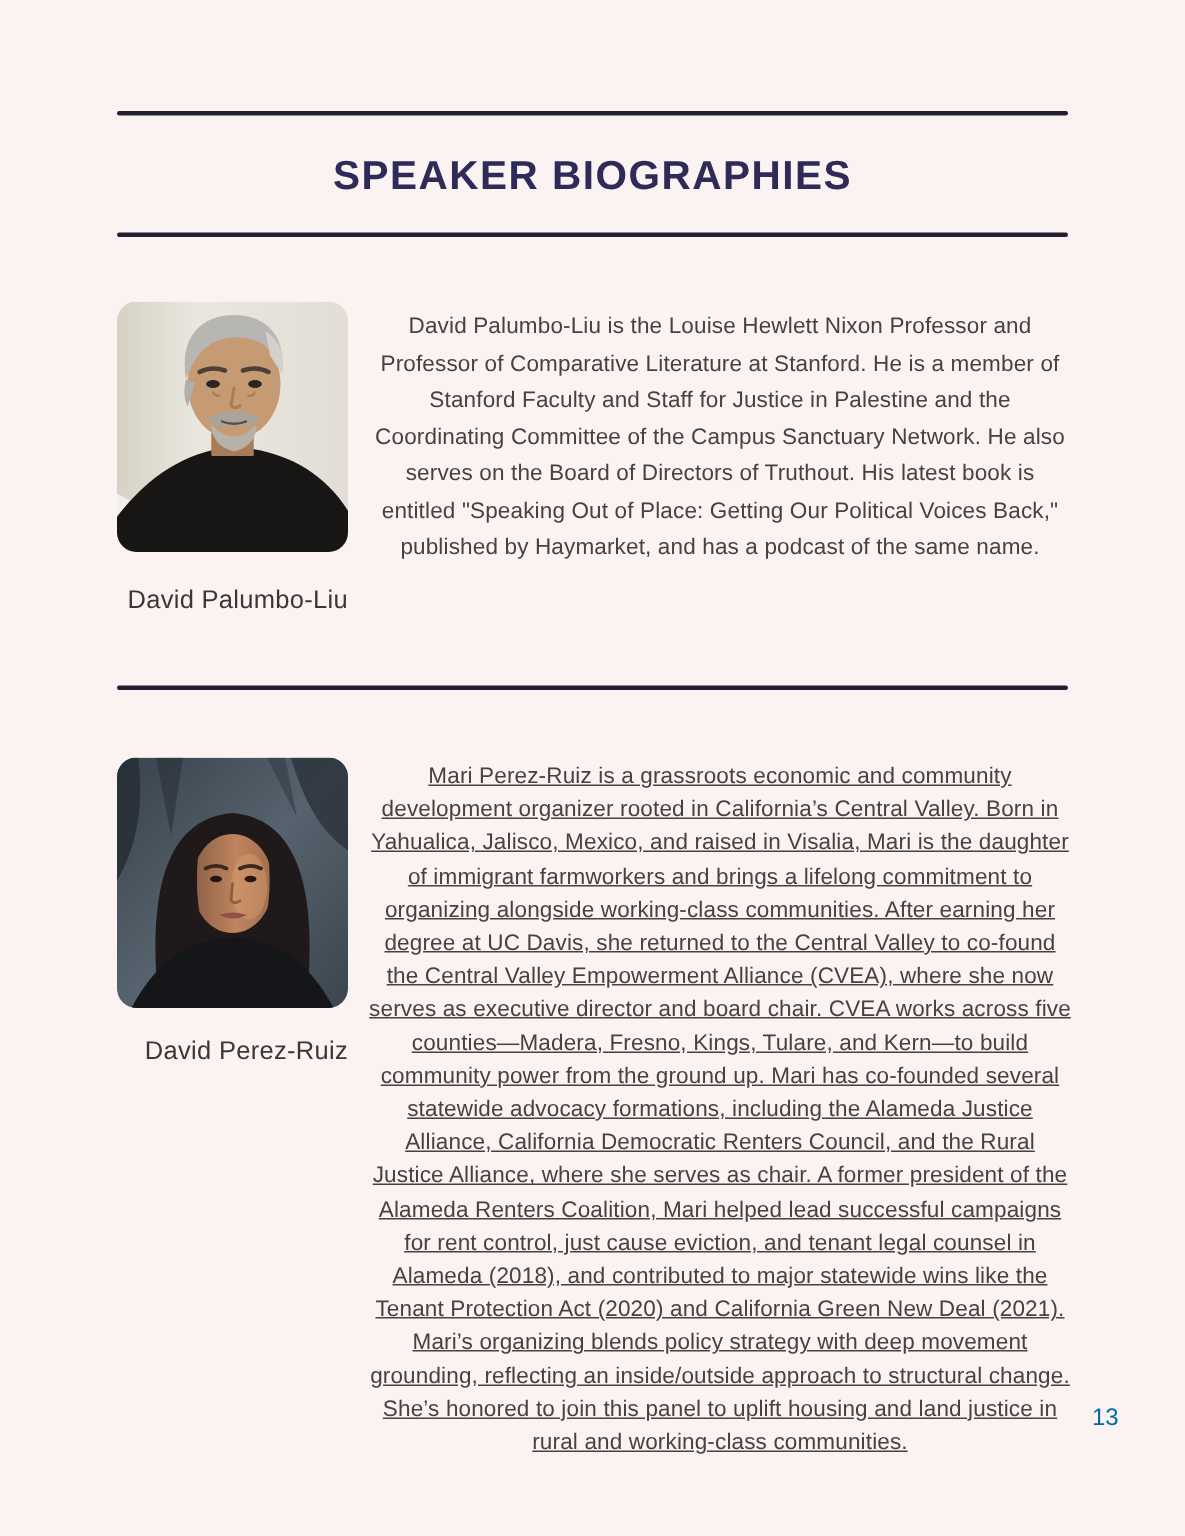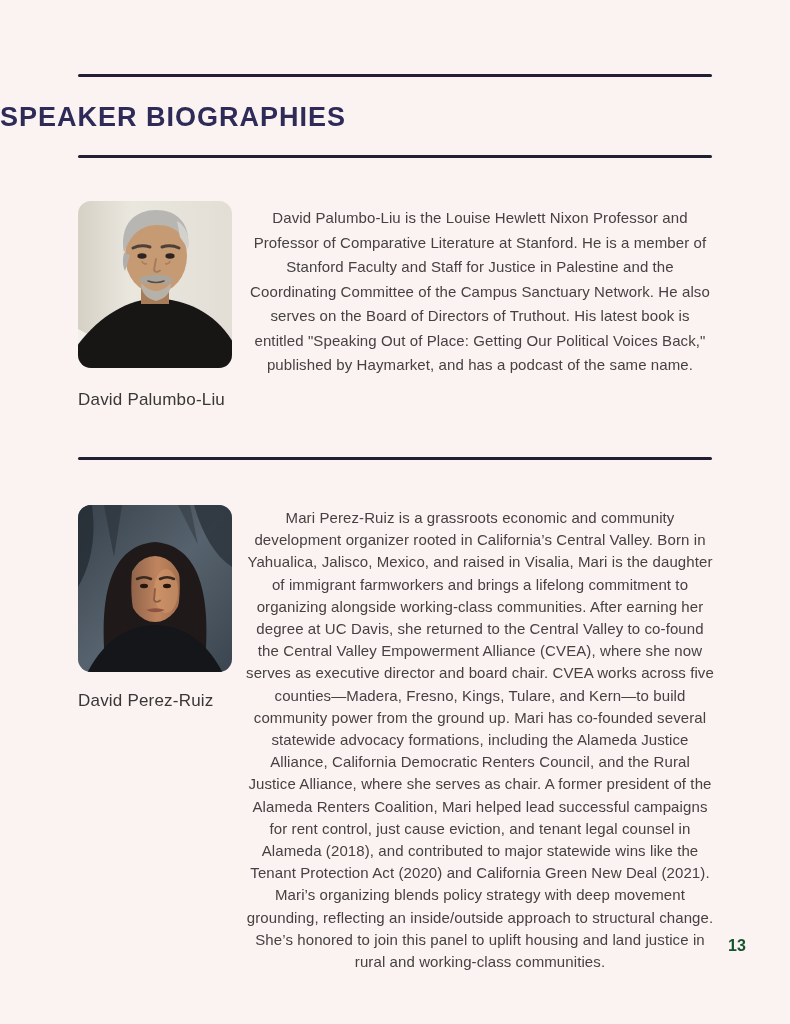--- a/index.html
+++ b/index.html
@@ -20,63 +20,63 @@
     left: 78px; width: 634px; height: 3px;
     background: #211f31;
     border-radius: 2px;
   }
   .rule-top { top: 74px; }
   .rule-under-title { top: 155px; }
   .rule-divider { top: 457px; }
   .page-title {
     position: absolute;
     top: 102px; left: 0; width: 790px;
-    text-align: left;
+    text-align: center;
     font-size: 27px;
     font-weight: bold;
     letter-spacing: 1px;
     color: #2e2b58;
   }
   .speaker-photo {
     position: absolute;
     left: 78px;
     width: 154px; height: 167px;
     border-radius: 13px;
     overflow: hidden;
   }
   .speaker-photo svg { display: block; width: 100%; height: 100%; }
   .photo-david { top: 201px; }
   .photo-mari  { top: 505px; }
   .speaker-name {
     position: absolute;
     left: 78px; width: 154px;
-    text-align: left;
+    text-align: right;
     font-size: 17px;
     color: #3b3637;
     letter-spacing: 0.2px;
     white-space: nowrap;
   }
   .name-david { top: 390px; }
   .name-mari  { top: 691px; }
   .speaker-bio {
     position: absolute;
     left: 245px; width: 470px;
     font-size: 15px;
     color: #474143;
     letter-spacing: 0.1px;
     text-align: center;
   }
   .bio-david { top: 206px; line-height: 24.5px; }
-  .bio-mari  { top: 507px; line-height: 22.2px; }
+  .bio-mari  { top: 507px; line-height: 22.2px; text-decoration: underline; }
   .page-number {
     position: absolute;
     top: 937px; left: 728px;
     font-size: 16px;
-    font-weight: bold;
-    color: #14532d;
+    font-weight: normal;
+    color: #0369a1;
   }
 </style>
 </head>
 <body>
 
 <div class="page">
 
   <div class="rule rule-top"></div>
   <h1 class="page-title">SPEAKER BIOGRAPHIES</h1>
   <div class="rule rule-under-title"></div>

